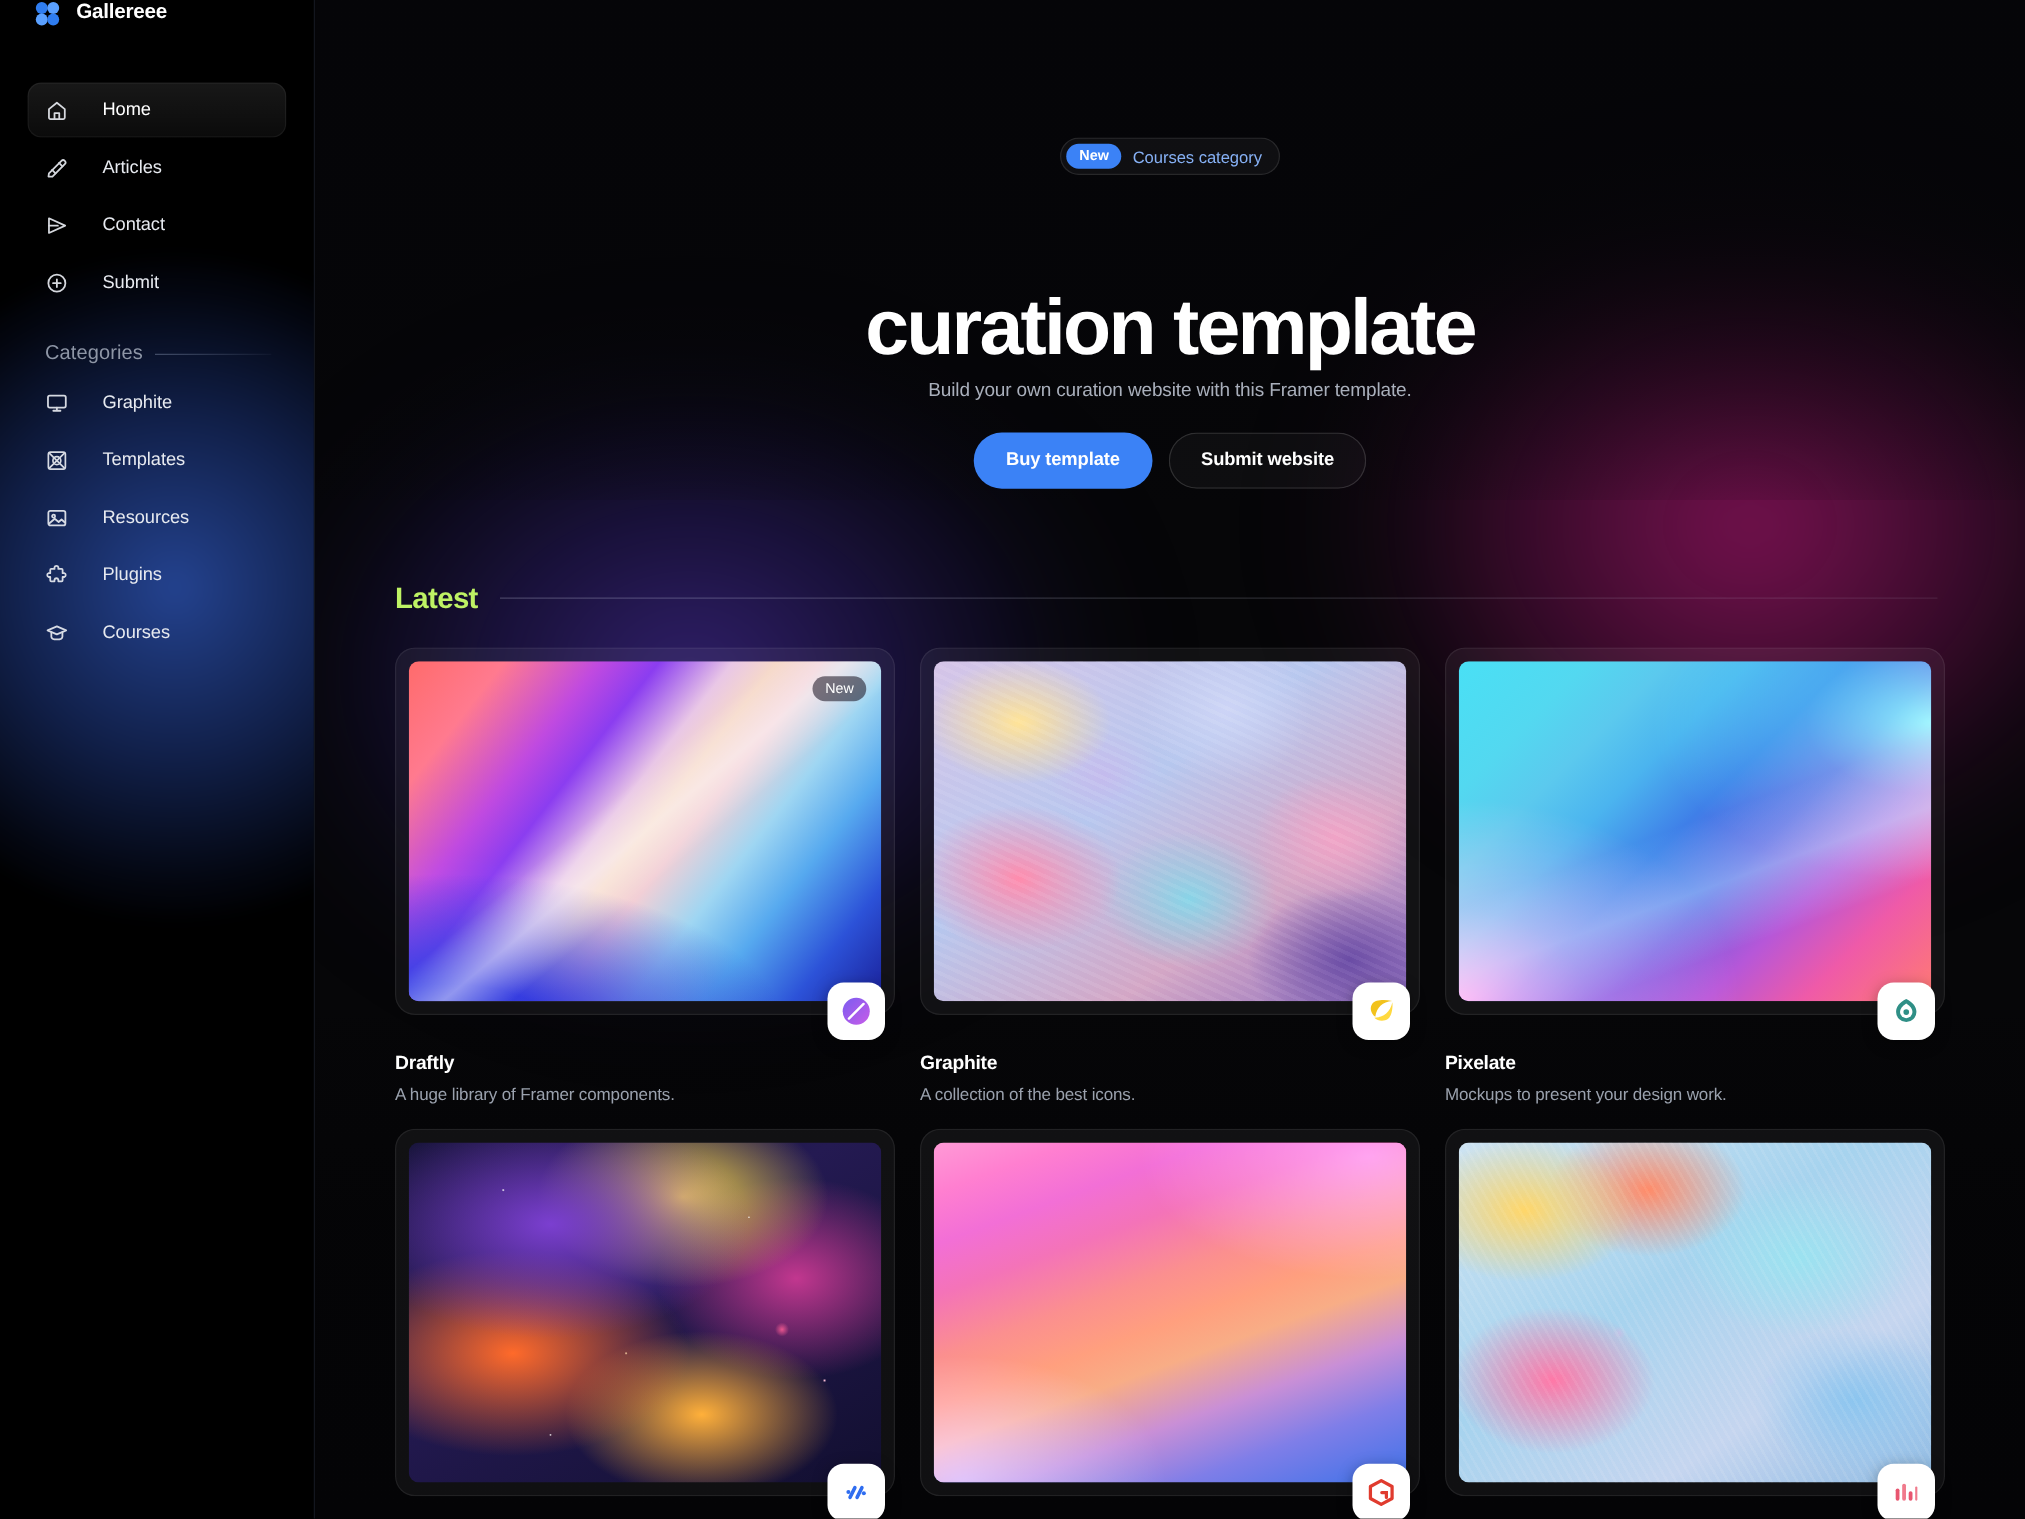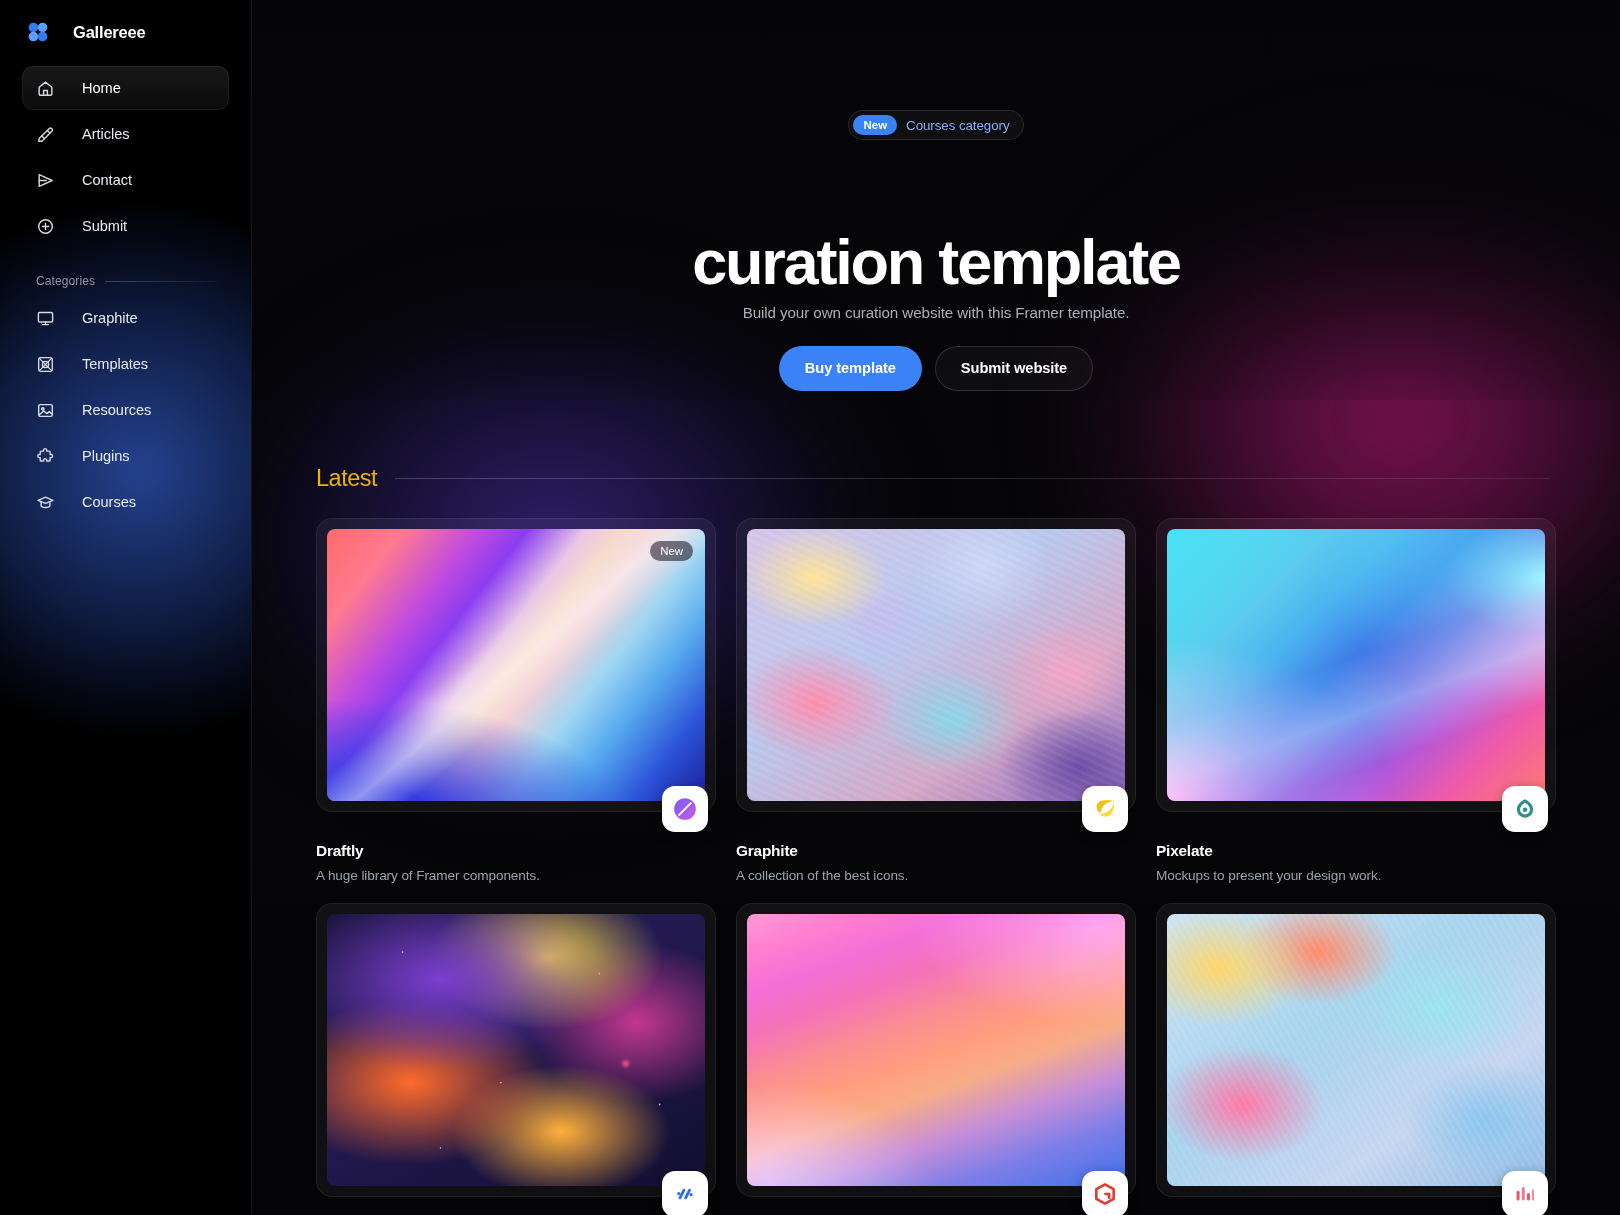--- a/index.html
+++ b/index.html
@@ -39,22 +39,22 @@
     height: 520px;
     border-radius: 50%;
     background: radial-gradient(circle at 50% 50%, rgba(42,78,168,0.85) 0%, rgba(30,56,130,0.55) 38%, rgba(12,22,58,0.22) 66%, rgba(0,0,0,0) 80%);
     filter: blur(8px);
     pointer-events: none;
   }
   .sidebar-inner { position: relative; z-index: 2; padding: 0 22px; }
 
   .brand {
     display: flex;
-    align-items: center;
-    gap: 24px;
+    align-items: flex-start;
+    gap: 12px;
     height: 64px;
     padding-left: 5px;
   }
   .brand-mark { width: 22px; height: 22px; display: block; }
   .brand-name {
     color: #ffffff;
     font-size: 16.5px;
     font-weight: 700;
     letter-spacing: -0.2px;
   }
@@ -86,21 +86,21 @@
 
   .cat-head {
     display: flex;
     align-items: center;
     gap: 10px;
     margin: 26px 0 8px 0;
     padding: 0 12px 0 14px;
   }
   .cat-head .t {
     color: #8e96a6;
-    font-size: 12px;
+    font-size: 16px;
     letter-spacing: 0.1px;
     white-space: nowrap;
   }
   .cat-head .rule {
     flex: 1 1 auto;
     height: 1px;
     background: linear-gradient(90deg, rgba(190,205,235,0.30), rgba(190,205,235,0.04));
   }
 
   
@@ -204,23 +204,23 @@
   }
 
   
   .section-head {
     display: flex;
     align-items: center;
     gap: 18px;
     margin: 74px 70px 0 64px;
   }
   .section-head .title {
-    color: #eab308;
+    color: #bef264;
     font-size: 23.5px;
-    font-weight: 400;
+    font-weight: 700;
     letter-spacing: -0.5px;
     white-space: nowrap;
   }
   .section-head .rule {
     flex: 1 1 auto;
     height: 1px;
     background: linear-gradient(90deg, rgba(210,215,235,0.26), rgba(210,215,235,0.10));
   }
 
   .grid {

